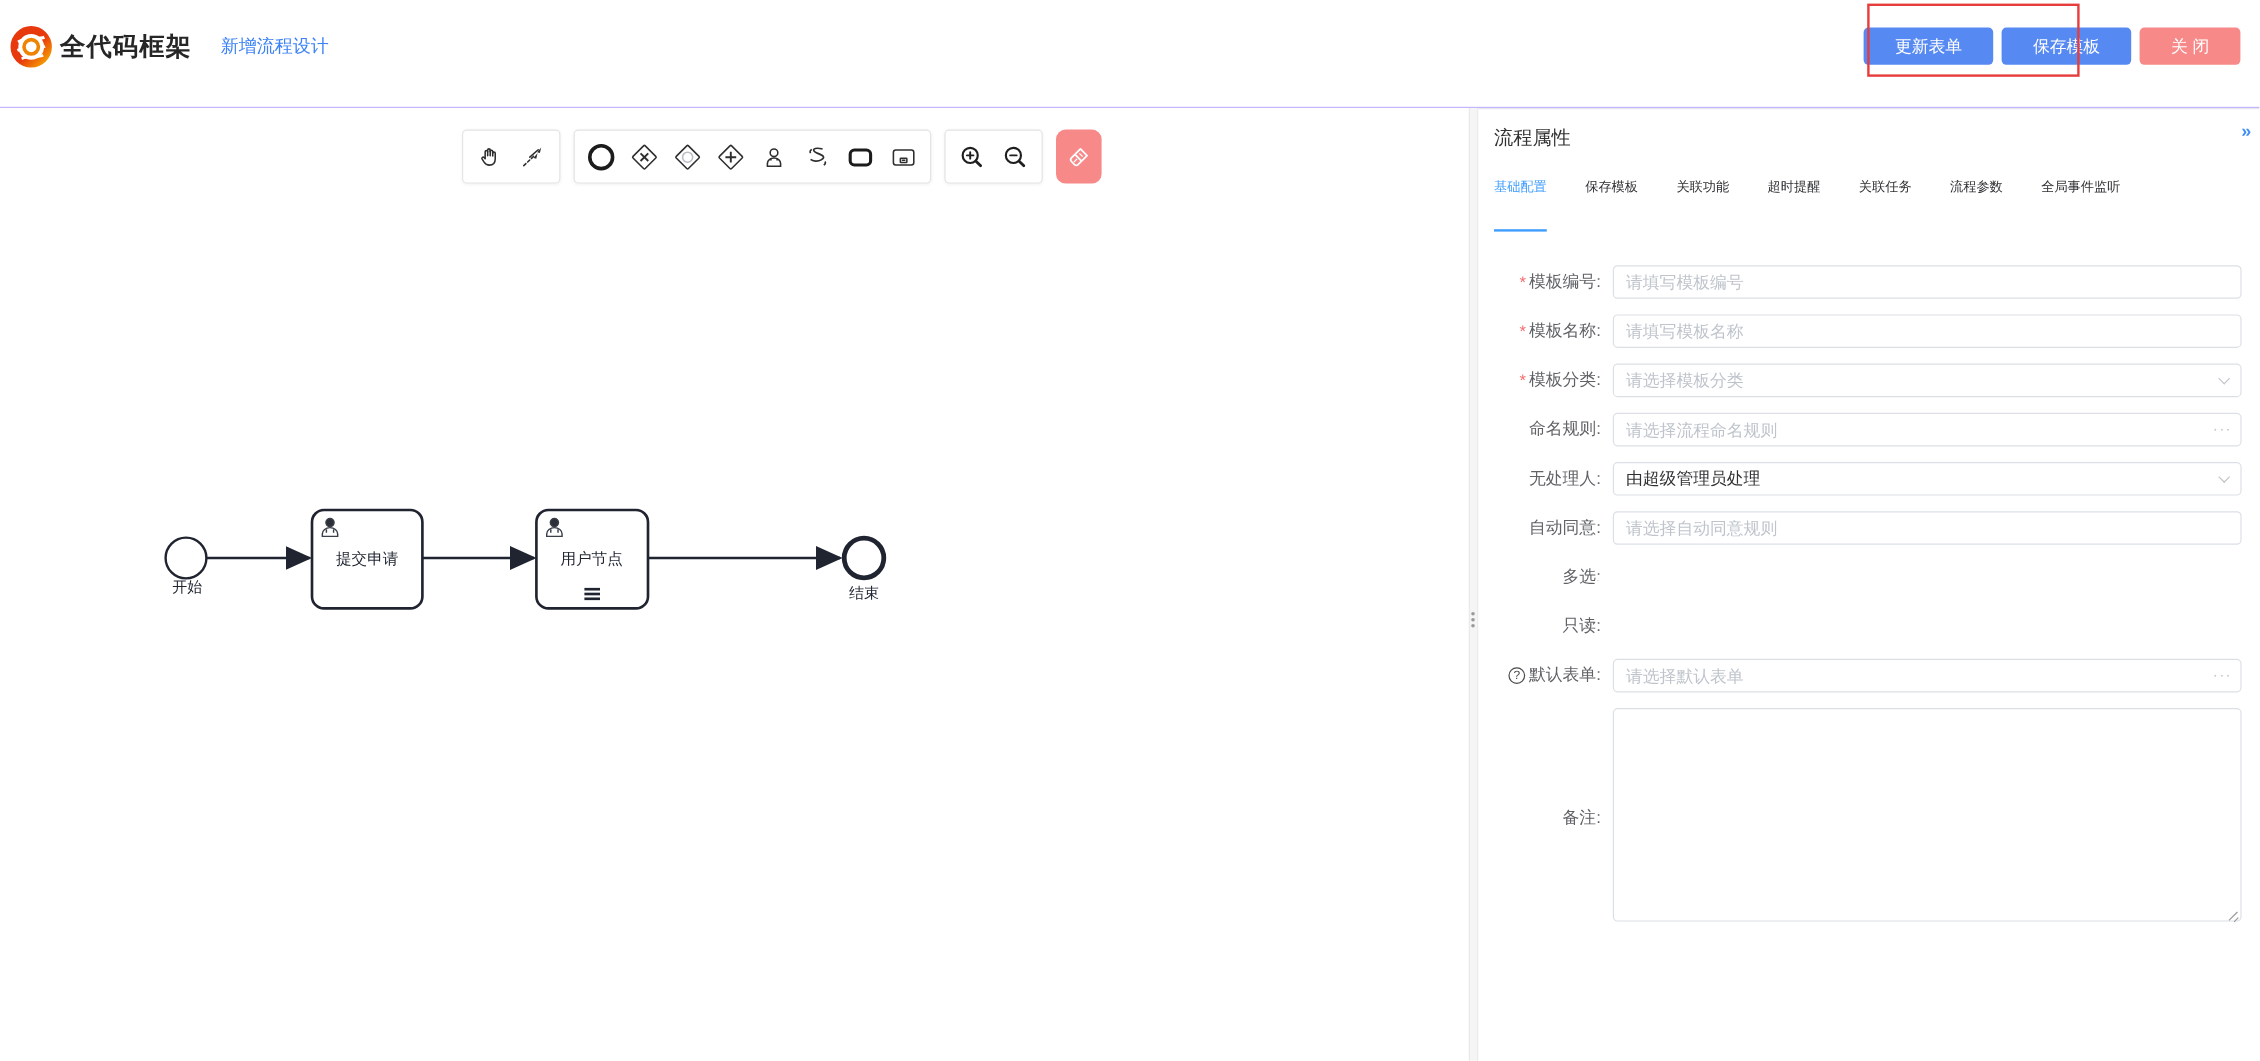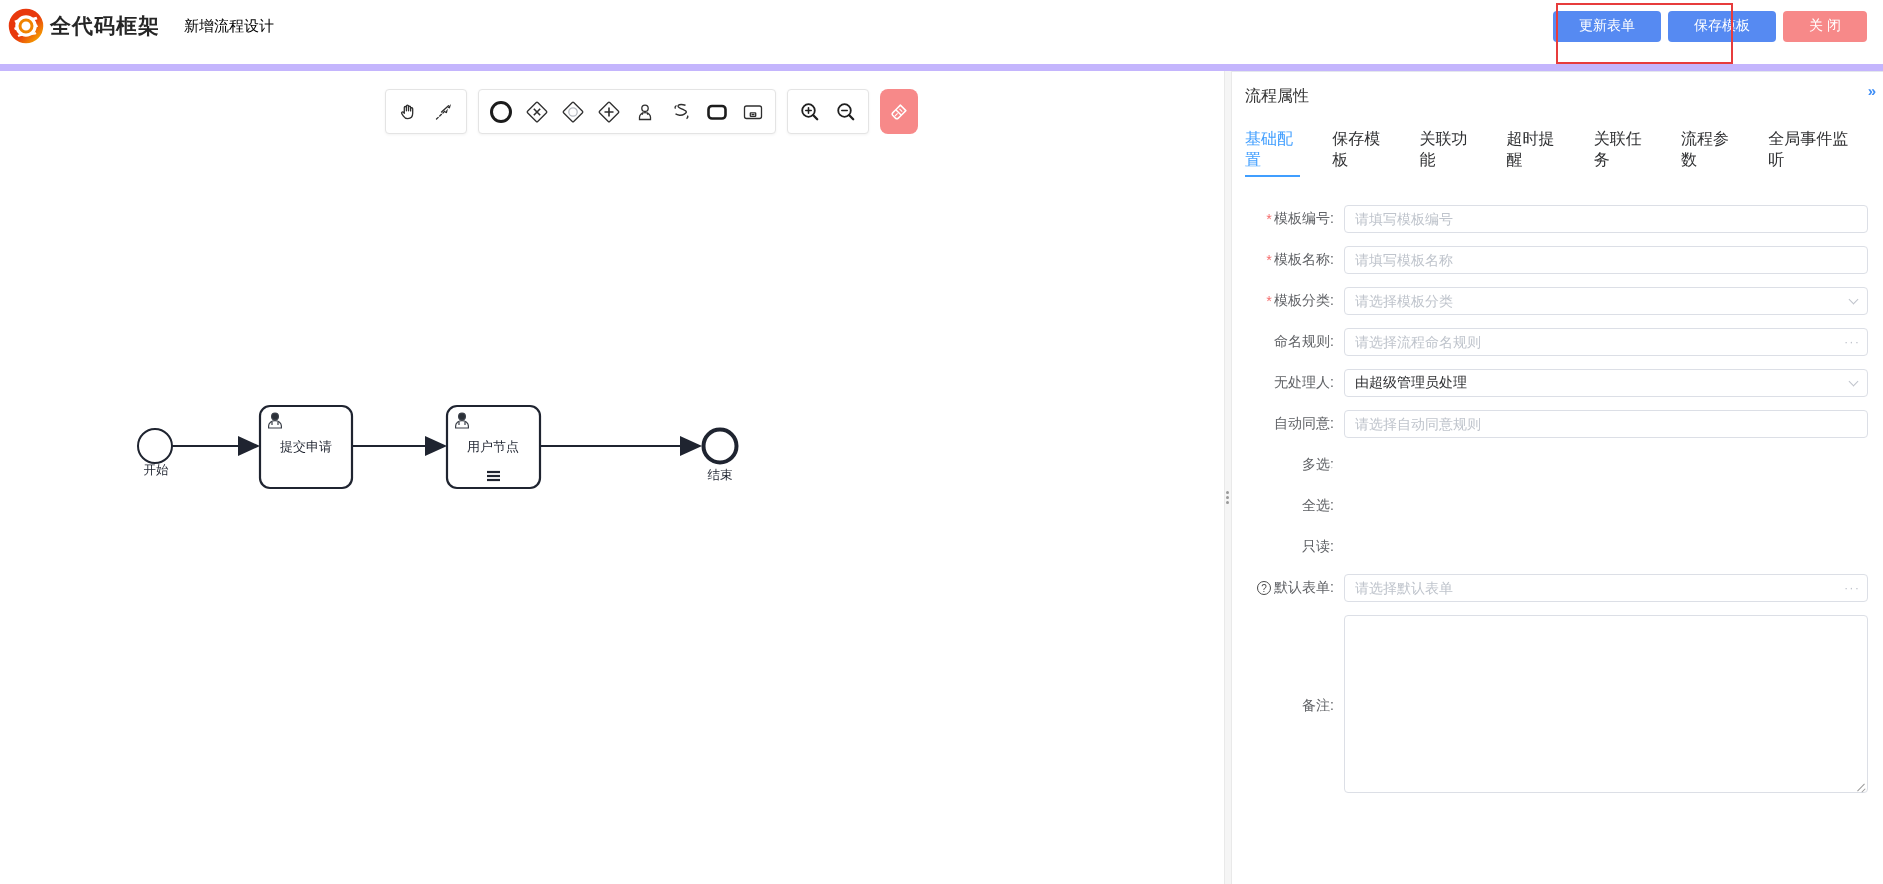--- a/index.html
+++ b/index.html
@@ -1,24 +1,24 @@
 <!DOCTYPE html>
 <html><head>
 <meta charset="utf-8">
 <style>
   * { margin:0; padding:0; box-sizing:border-box; }
   html,body { width:1883px; height:884px; overflow:hidden; background:#fff;
     font-family:"Liberation Sans","DejaVu Sans",sans-serif; }
 
   
-  .header { position:relative; height:71px; background:#fff; border-bottom:7px solid #c4b5fd;
+  .header { position:relative; height:90px; background:#fff; border-bottom:1px solid #c4b5fd;
     display:flex; align-items:center; padding:0 16px 12px 8px; }
   .brand { display:flex; align-items:center; gap:6px; }
   .brand-title { font-size:21px; font-weight:700; color:#262626; letter-spacing:1px; }
-  .page-title { margin-left:24px; font-size:15px; color:#000000; }
+  .page-title { margin-left:24px; font-size:15px; color:#3b82f6; }
   .header-actions { margin-left:auto; display:flex; gap:7px; align-items:center; }
   .btn { height:31px; padding:0 26px; border:none; border-radius:4px; color:#fff;
     font-size:14px; font-family:inherit; cursor:pointer; }
   .btn-primary { background:#568af2; }
   .btn-danger { background:#f78989; }
   .annotation-rect { position:absolute; left:1556px; top:3px; width:177px; height:61px;
     border:2px solid #e73c3c; z-index:20; pointer-events:none; }
 
   
   .main { display:flex; height:813px; }
@@ -43,21 +43,21 @@
   .diagram-svg { position:absolute; left:0; top:0; }
   .bpmn-label { font-size:12.5px; fill:#1f2430; }
   .bpmn-task-label { font-size:13px; fill:#1f2430; }
 
   
   .panel { position:relative; flex:1; background:#fff; border-top:1px solid #e4e7ed; }
   .panel-title { margin:14px 14px 0 13px; font-size:16px; color:#333; }
   .panel-collapse { position:absolute; right:9px; top:10px; color:#3f8ef6; font-size:15px;
     font-weight:700; cursor:pointer; letter-spacing:-2px; }
   .tabs { display:flex; margin:22px 0 0 13px; }
-  .tab { margin-right:32px; font-size:16px; color:#303133; padding-bottom:4px; cursor:pointer;
+  .tab { margin-right:32px; font-size:11px; color:#303133; padding-bottom:28px; cursor:pointer;
     border-bottom:2px solid transparent; }
   .tab.active { color:#409eff; border-bottom-color:#409eff; }
 
   .form { margin-top:28px; padding-right:15px; }
   .frow { display:flex; align-items:center; min-height:28px; margin-bottom:13px; }
   .f-label { width:112px; flex:none; text-align:right; padding-right:10px; font-size:14px;
     color:#606266; display:flex; justify-content:flex-end; align-items:center; gap:1px; }
   .req { color:#f56c6c; margin-right:2px; font-size:14px; }
   .f-ctrl { flex:1; position:relative; }
   .f-input { width:100%; height:28px; border:1px solid #dcdfe6; border-radius:4px;
@@ -341,26 +341,20 @@
       </div>
 
 
       <div class="frow">
         <span class="f-label">
             <span>多选:</span>
           </span>
         <span class="f-ctrl"><span class="switch on"></span></span>
       </div>
 
-      <div class="frow">
-        <span class="f-label">
-            <span>全选:</span>
-          </span>
-        <span class="f-ctrl"><span class="switch"></span></span>
-      </div>
 
       <div class="frow">
         <span class="f-label">
             <span>只读:</span>
           </span>
         <span class="f-ctrl"><span class="switch"></span></span>
       </div>
 
       <div class="frow">
         <span class="f-label">

